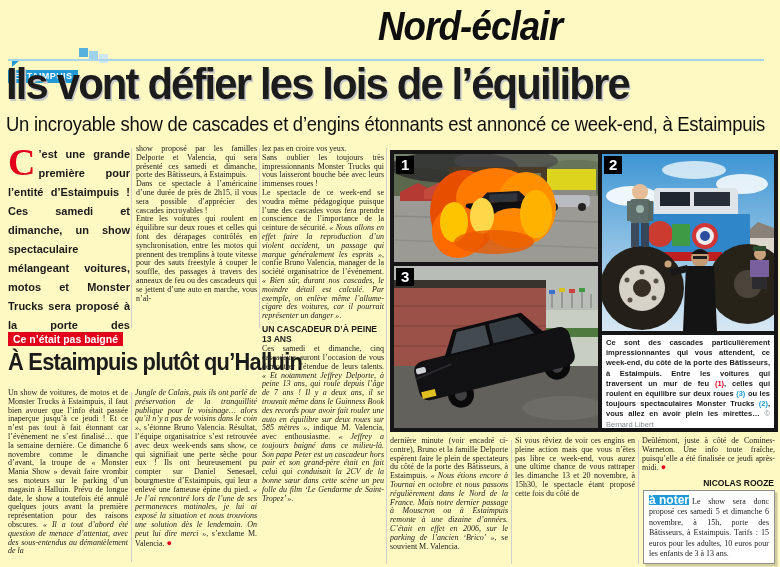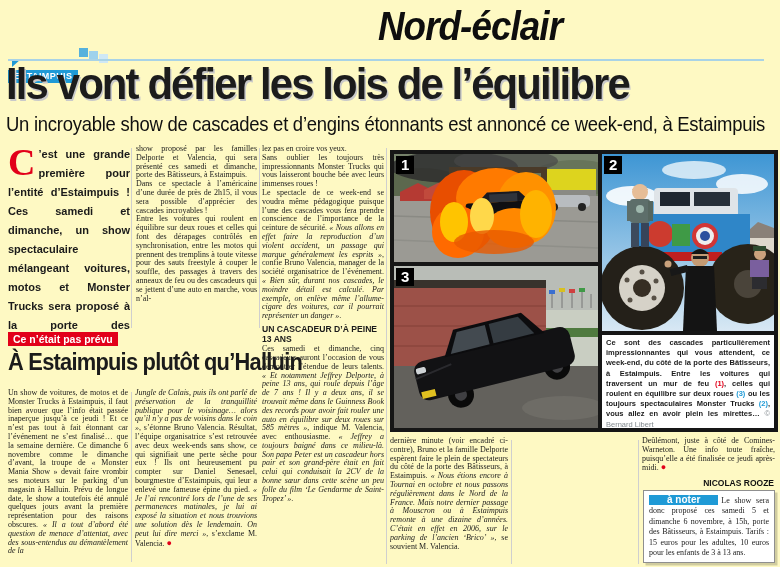--- a/index.html
+++ b/index.html
@@ -73,22 +73,22 @@
   .caption .blk{text-align:justify;}
 
   
   .byline{position:absolute;left:642px;top:478px;width:132px;text-align:right;
     font-family:"Liberation Sans",sans-serif;font-weight:bold;font-size:8.5px;color:#111;}
   .note{position:absolute;left:643px;top:490px;width:132px;box-sizing:border-box;
     border:1px solid #8f8f8f;box-shadow:2.5px 2.5px 0 rgba(0,0,0,.18);
     padding:4px 5px;font-size:8px;line-height:10.4px;text-align:justify;background:#fff;}
   .note .blk{display:inline;}
   .note-label{display:inline-block;background:var(--accent-blue);color:#fff;
-    font-family:"Liberation Sans",sans-serif;font-weight:bold;font-size:10px;
-    line-height:10px;padding:0 18px;margin-right:3px;vertical-align:baseline;}
+    font-family:"Liberation Sans",sans-serif;font-weight:bold;font-size:12px;
+    line-height:10px;padding:0 0;margin-right:3px;vertical-align:baseline;}
 
   
   .side-label{position:absolute;left:8px;top:332px;background:var(--accent-red);color:#fff;
     font-family:"Liberation Sans",sans-serif;font-weight:bold;font-size:10.5px;
     line-height:14px;padding:0 5px;}
   .side-headline{position:absolute;left:8px;top:349px;width:420px;
     font-family:"Liberation Sans",sans-serif;font-weight:bold;font-size:23px;
     letter-spacing:-.8px;color:#1b1b1b;transform:scaleX(.95);transform-origin:left;
     white-space:nowrap;}
 </style>
@@ -121,30 +121,31 @@
       <p class="blk blk-p"><span class="seg-n">lez pas en croire vos yeux.</span></p>
       <p class="blk blk-p"><span class="seg-n">Sans oublier les toujours très impressionnants Monster Trucks qui vous laisseront bouche bée avec leurs immenses roues !</span></p>
       <p class="blk blk-p"><span class="seg-n">Le spectacle de ce week-end se voudra même pédagogique puisque l’une des cascades vous fera prendre conscience de l’importance de la ceinture de sécurité. </span><span class="seg-i">« Nous allons en effet faire la reproduction d’un violent accident, un passage qui marque généralement les esprits »</span><span class="seg-n">, confie Bruno Valencia, manager de la société organisatrice de l’événement. </span><span class="seg-i">« Bien sûr, durant nos cascades, le moindre détail est calculé. Par exemple, on enlève même l’allume-cigare des voitures, car il pourrait représenter un danger »</span><span class="seg-n">.</span></p>
       <p class="blk blk-subhead"><span class="seg-n">UN CASCADEUR D’À PEINE 13 ANS</span></p>
       <p class="blk blk-p"><span class="seg-n">Ces samedi et dimanche, cinq cascadeurs auront l’occasion de vous démontrer l’étendue de leurs talents. </span><span class="seg-i">« Et notamment Jeffrey Delporte, à peine 13 ans, qui roule depuis l’âge de 7 ans ! Il y a deux ans, il se trouvait même dans le Guinness Book des records pour avoir fait rouler une auto en équilibre sur deux roues sur 585 mètres »</span><span class="seg-n">, indique M. Valencia, avec enthousiasme. </span><span class="seg-i">« Jeffrey a toujours baigné dans ce milieu-là. Son papa Peter est un cascadeur hors pair et son grand-père était en fait celui qui conduisait la 2CV de la bonne sœur dans cette scène un peu folle du film ‘Le Gendarme de Saint-Tropez’ »</span><span class="seg-n">.</span></p>
     </div>
   <div class="col" style="left:390px;top:437px;width:118px;height:128px;">
       <p class="blk blk-p"><span class="seg-n">dernière minute (voir encadré ci-contre), Bruno et la famille Delporte espèrent faire le plein de spectateurs du côté de la porte des Bâtisseurs, à Estaimpuis. </span><span class="seg-i">« Nous étions encore à Tournai en octobre et nous passons régulièrement dans le Nord de la France. Mais notre dernier passage à Mouscron ou à Estaimpuis remonte à une dizaine d’années. C’était en effet en 2006, sur le parking de l’ancien ‘Brico’ »</span><span class="seg-n">, se souvient M. Valencia.</span></p>
     </div>
   <div class="col" style="left:515px;top:437px;width:120px;height:128px;">
+      <p class="blk blk-p"><span class="seg-n">Si vous rêviez de voir ces engins en pleine action mais que vous n’êtes pas libre ce week-end, vous aurez une ultime chance de vous rattraper les dimanche 13 et 20 novembre, à 15h30, le spectacle étant proposé cette fois du côté de</span></p>
     </div>
   <div class="col" style="left:642px;top:437px;width:133px;height:40px;">
       <p class="blk blk-p"><span class="seg-n">Deûlémont, juste à côté de Comines-Warneton. Une info toute fraîche, puisqu’elle a été finalisée ce jeudi après-midi. </span><span class="seg-dot">●</span></p>
     </div>
 
   <div class="byline">NICOLAS ROOZE</div>
 
   <div class="note"><span class="note-label">à noter</span><span><p class="blk blk-p"><span class="seg-n">Le show sera donc proposé ces samedi 5 et dimanche 6 novembre, à 15h, porte des Bâtisseurs, à Estaimpuis. Tarifs : 15 euros pour les adultes, 10 euros pour les enfants de 3 à 13 ans.</span></p></span></div>
 
-  <div class="side-label">Ce n’était pas prévu</div>
+  <div class="side-label">Ce n’était pas baigné</div>
   <div class="side-headline">À Estaimpuis plutôt qu’Halluin</div>
   <div class="col" style="left:8px;top:389px;width:120px;height:176px;">
       <p class="blk blk-p"><span class="seg-n">Un show de voitures, de motos et de Monster Trucks à Estaimpuis, il faut bien avouer que l’info était passée inaperçue jusqu’à ce jeudi ! Et ce n’est pas tout à fait étonnant car l’événement ne s’est finalisé… que la semaine dernière. Ce dimanche 6 novembre comme le dimanche d’avant, la troupe de « Monster Mania Show » devait faire vrombir ses moteurs sur le parking d’un magasin à Halluin. Prévu de longue date, le show a toutefois été annulé quelques jours avant la première représentation pour des raisons obscures. </span><span class="seg-i">« Il a tout d’abord été question de menace d’attentat, avec des sous-entendus au démantèlement de la</span></p>
     </div>
   <div class="col" style="left:135px;top:389px;width:122px;height:176px;">
       <p class="blk blk-p"><span class="seg-i">Jungle de Calais, puis ils ont parlé de préservation de la tranquillité publique pour le voisinage… alors qu’il n’y a pas de voisins dans le coin »</span><span class="seg-n">, s’étonne Bruno Valencia. Résultat, l’équipe organisatrice s’est retrouvée avec deux week-ends sans show, ce qui signifiait une perte sèche pour eux ! Ils ont heureusement pu compter sur Daniel Senesael, bourgmestre d’Estaimpuis, qui leur a enlevé une fameuse épine du pied. </span><span class="seg-i">« Je l’ai rencontré lors de l’une de ses permanences matinales, je lui ai exposé la situation et nous trouvions une solution dès le lendemain. On peut lui dire merci »</span><span class="seg-n">, s’exclame M. Valencia. </span><span class="seg-dot">●</span></p>
     </div>
 
   <div class="vrule" style="left:131px;top:148px;height:180px;"></div>
   <div class="vrule" style="left:259px;top:148px;height:180px;"></div>

